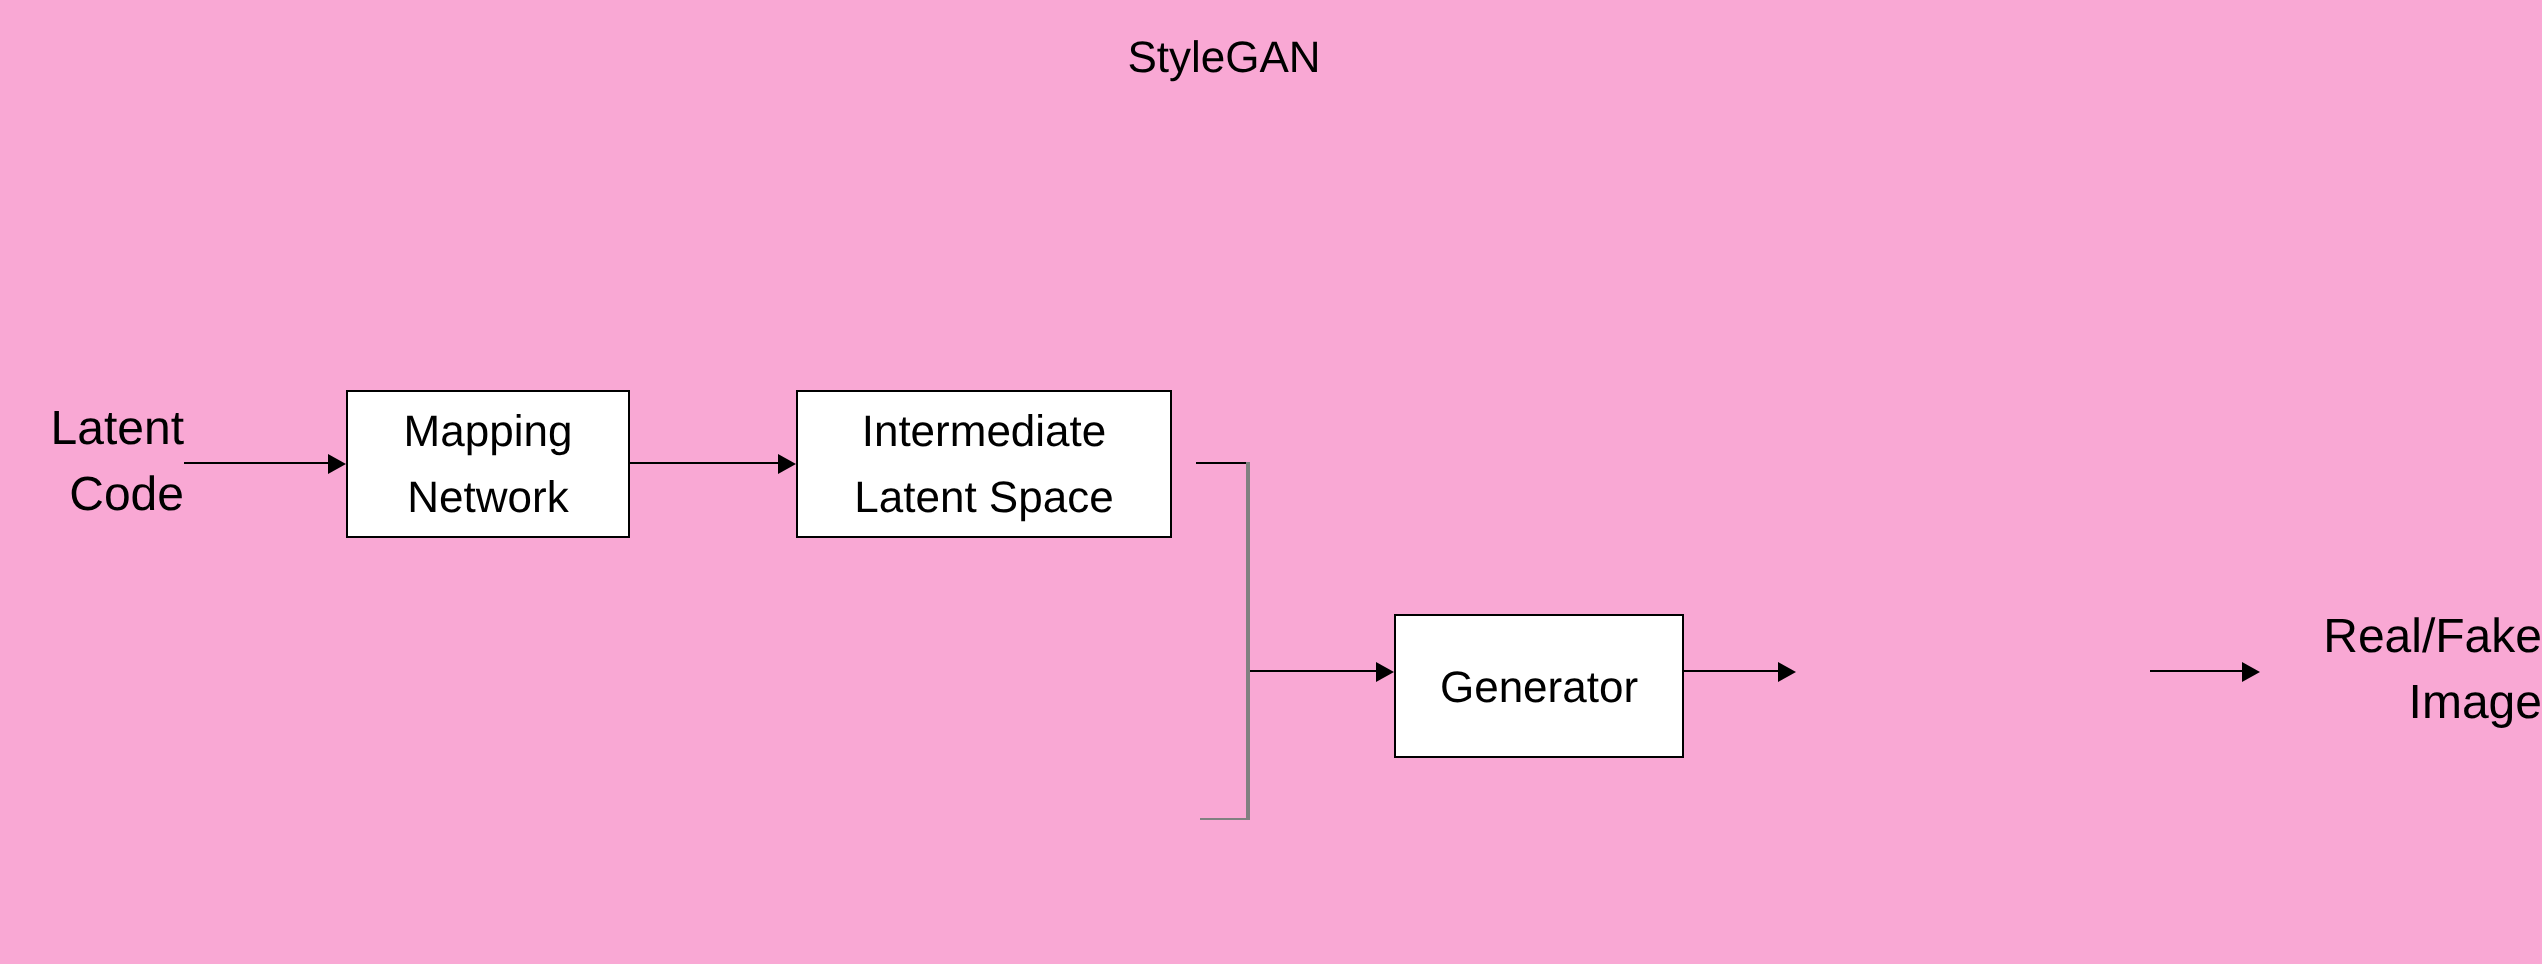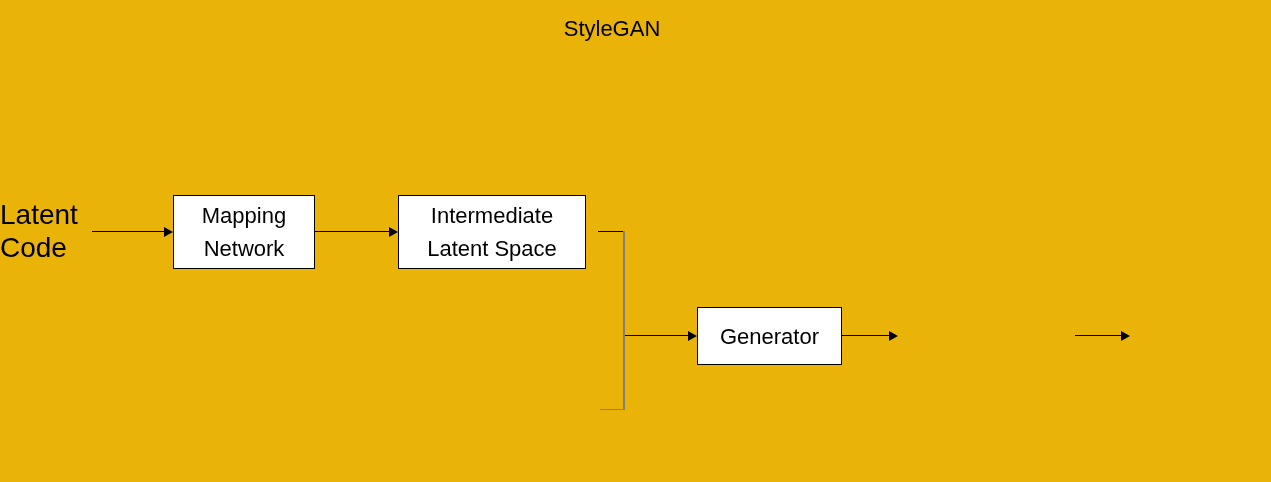--- a/index.html
+++ b/index.html
@@ -4,21 +4,21 @@
 <style>
   html, body {
     margin: 0;
     padding: 0;
     background: #ffffff;
   }
   .canvas {
     position: relative;
     width: 1271px;
     height: 482px;
-    background: #eab308;
+    background: #f9a8d4;
     font-family: "Liberation Sans", sans-serif;
     color: #000000;
     overflow: hidden;
   }
   .diagram-title {
     position: absolute;
     left: 612px;
     top: 16px;
     transform: translateX(-50%);
     font-size: 22px;
@@ -32,31 +32,31 @@
     display: flex;
     align-items: center;
     justify-content: center;
     text-align: center;
     font-size: 22px;
     line-height: 33px;
     white-space: pre-line;
   }
   .node-text {
     position: absolute;
-    text-align: left;
-    font-size: 28px;
+    text-align: right;
+    font-size: 24px;
     line-height: 33px;
     white-space: pre-line;
   }
   #node-latent-code    { left: 0px;    top: 198px; width: 92px;  }
   #node-real-fake      { left: 1134px; top: 302px; width: 137px; }
   #box-mapping         { left: 173px;  top: 195px; width: 142px; height: 74px; }
   #box-intermediate    { left: 398px;  top: 195px; width: 188px; height: 74px; }
   #box-noise           { left: 465px;  top: 380px; width: 135px; height: 61px; }
-  #box-generator       { left: 697px;  top: 307px; width: 145px; height: 58px; }
+  #box-generator       { left: 697px;  top: 307px; width: 145px; height: 72px; }
   #box-discriminator   { left: 897px;  top: 307px; width: 178px; height: 58px; }
 
   .hline {
     position: absolute;
     height: 0;
     border-top: 1.5px solid #000000;
   }
   .hline.gray { border-top-color: #808080; }
   .vline {
     position: absolute;
@@ -88,20 +88,22 @@
 </head>
 <body>
 
 <div class="canvas">
 
   <div class="diagram-title">StyleGAN</div>
 
   <div class="node-text" id="node-latent-code">Latent
 Code</div>
 
+  <div class="node-text" id="node-real-fake">Real/Fake
+Image</div>
 
   <div class="node-box" id="box-mapping">Mapping
 Network</div>
 
   <div class="node-box" id="box-intermediate">Intermediate
 Latent Space</div>
 
 
   <div class="node-box" id="box-generator">Generator</div>
 

